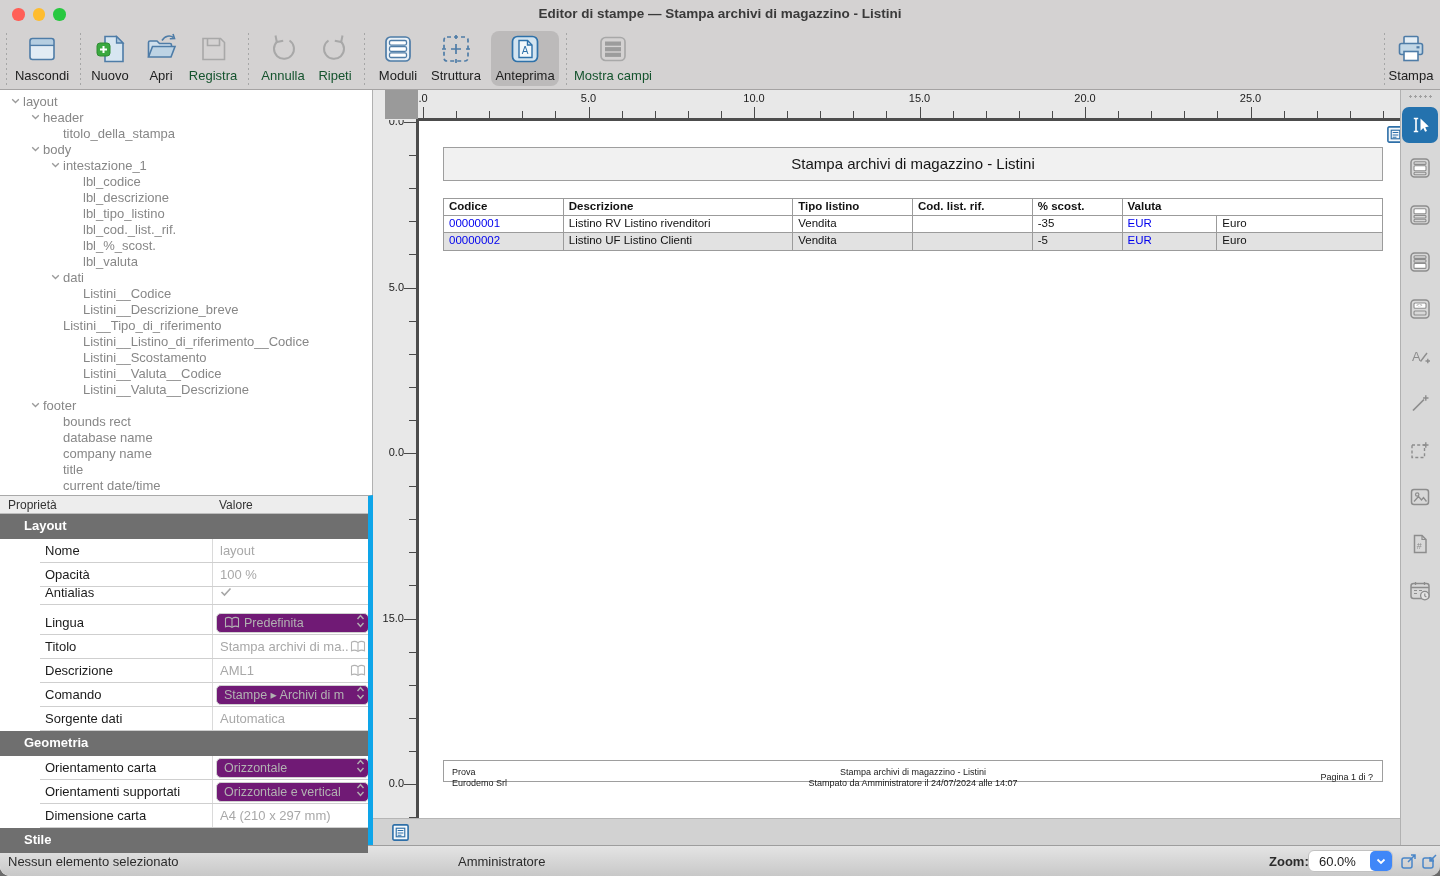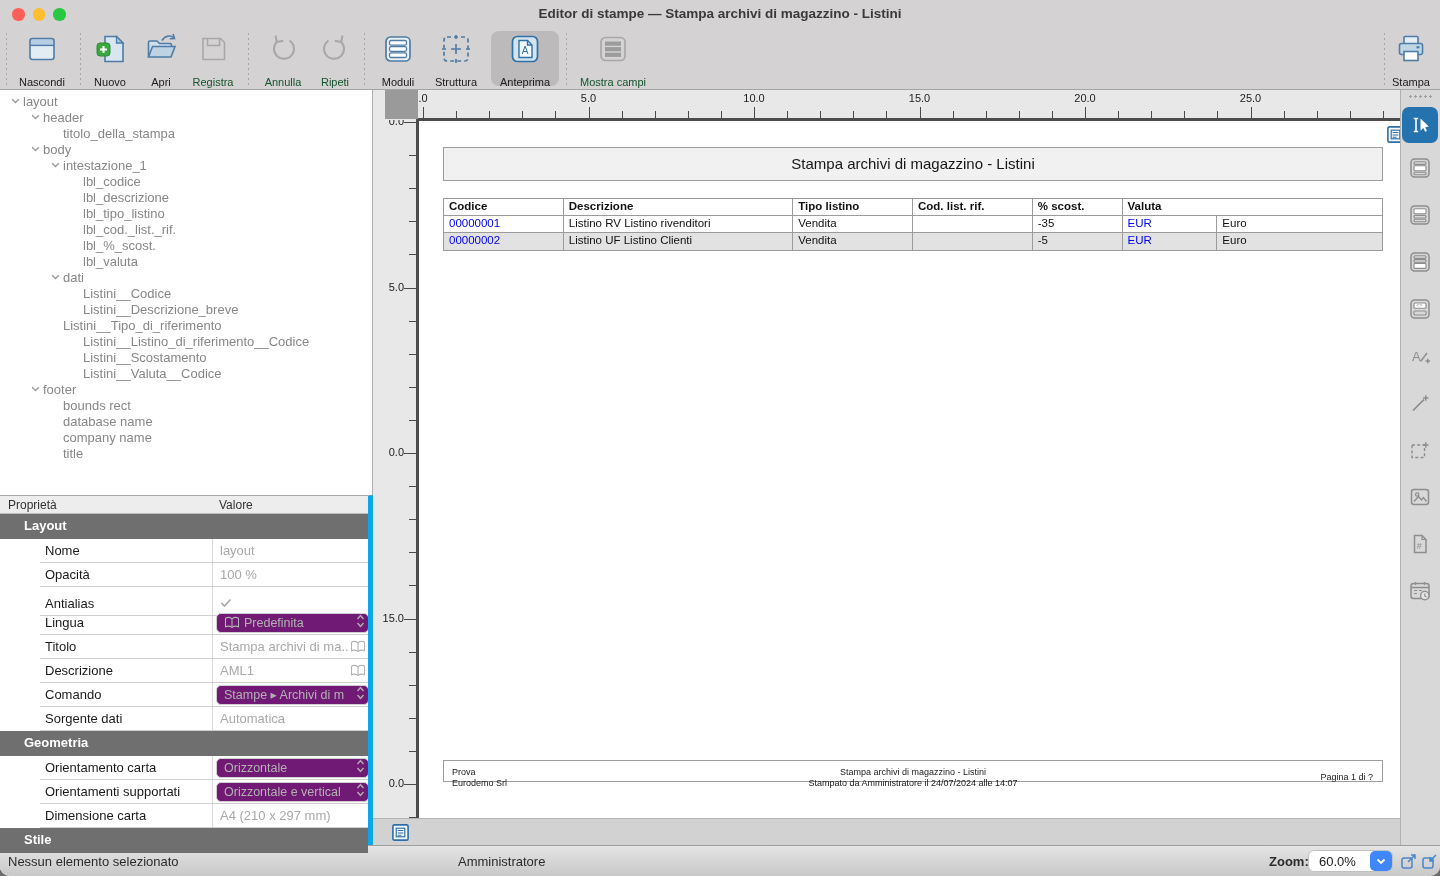--- a/index.html
+++ b/index.html
@@ -14,21 +14,21 @@
   .light.c { background:#ff5f57; } .light.m { background:#febc2e; } .light.z { background:#28c840; }
   .window-title { position:absolute; top:6px; left:0; right:0; text-align:center; font-size:13.5px; font-weight:bold; color:#3a3a3a; }
 
   
   .toolbar { position:absolute; top:28px; left:0; right:0; height:62px; border-bottom:1px solid #a5a3a3; }
   .tb-sep { position:absolute; top:5px; height:52px; width:1px;
             background-image:repeating-linear-gradient(to bottom,#a6a6a6 0 1.6px, rgba(0,0,0,0) 1.6px 5px); }
   .tb-btn { position:absolute; top:2px; height:58px; text-align:center; }
   .tb-sel-bg { position:absolute; left:50%; top:1px; transform:translateX(-50%); width:68px; height:55px; background:#bcbaba; border-radius:8px; }
   .tb-icon { position:relative; display:block; margin:2px auto 0; width:34px; height:34px; }
-  .tb-label { position:relative; display:block; margin-top:10px; font-size:11px; color:#202020; }
+  .tb-label { position:relative; display:block; margin-top:2px; font-size:13px; color:#202020; }
   .tb-btn.disabled .tb-label { color:#14532d; }
 
   
   .tree-panel { position:absolute; left:0; top:90px; width:373px; height:405px; background:#fff; border-right:1px solid #b1b1b1; overflow:hidden; padding-top:3px; }
   .tree-row { display:flex; align-items:center; height:16px; font-size:13px; color:#878787; white-space:nowrap; }
   .tree-chev { width:15px; display:inline-flex; justify-content:center; align-items:center; }
   .tree-spacer { width:15px; display:inline-block; }
 
   
   .props { position:absolute; left:0; top:495px; width:373px; height:426px; background:#fff; border-right:5px solid #0ea5e9; border-top:1px solid #a9a9a9; overflow:hidden; }
@@ -298,20 +298,24 @@
         <span>Listini__Listino_di_riferimento__Codice</span>
       </div>
       <div class="tree-row" style="padding-left: 68px;">
         <div class="tree-spacer"></div>
         <span>Listini__Scostamento</span>
       </div>
       <div class="tree-row" style="padding-left: 68px;">
         <div class="tree-spacer"></div>
         <span>Listini__Valuta__Codice</span>
       </div>
+      <div class="tree-row" style="padding-left: 68px;">
+        <div class="tree-spacer"></div>
+        <span>Listini__Valuta__Descrizione</span>
+      </div>
       <div class="tree-row" style="padding-left: 28px;">
         <div class="tree-chev">
           <svg width="9" height="6" viewBox="0 0 9 6">
             <path d="M1.2 1.2 L4.5 4.5 L7.8 1.2" fill="none" stroke="#9a9a9a" stroke-width="1.3"></path>
           </svg>
         </div>
         <span>footer</span>
       </div>
       <div class="tree-row" style="padding-left: 48px;">
         <div class="tree-spacer"></div>
@@ -322,41 +326,45 @@
         <span>database name</span>
       </div>
       <div class="tree-row" style="padding-left: 48px;">
         <div class="tree-spacer"></div>
         <span>company name</span>
       </div>
       <div class="tree-row" style="padding-left: 48px;">
         <div class="tree-spacer"></div>
         <span>title</span>
       </div>
+      <div class="tree-row" style="padding-left: 48px;">
+        <div class="tree-spacer"></div>
+        <span>current date/time</span>
+      </div>
     </div>
 
   <div class="props" id="props">
     <div class="pdivider"></div>
     <div class="props-head">
       <span class="ph1">Proprietà</span>
       <span class="ph2">Valore</span>
     </div>
     <div id="props-rows">
         <div class="psection" style="top: 18px;">Layout</div>
         <div class="prow" style="top: 43px;">
           <span class="plabel">Nome</span>
           <span class="pval-text">layout</span>
           <div class="rule"></div>
         </div>
         <div class="prow" style="top: 67px;">
           <span class="plabel">Opacità</span>
           <span class="pval-text">100 %</span>
           <div class="rule"></div>
         </div>
-        <div class="prow" style="top: 96px;">
+        <div class="prow" style="top: 85px;">
           <span class="plabel">Antialias</span>
           <div class="pcheck">
             <svg width="12" height="10" viewBox="0 0 12 10">
               <path d="M1.5 5 L4.5 8 L10.5 1.5" fill="none" stroke="#a6a6a6" stroke-width="1.6"></path>
             </svg>
           </div>
           <div class="rule"></div>
         </div>
         <div class="prow" style="top: 115px;">
           <span class="plabel">Lingua</span>

